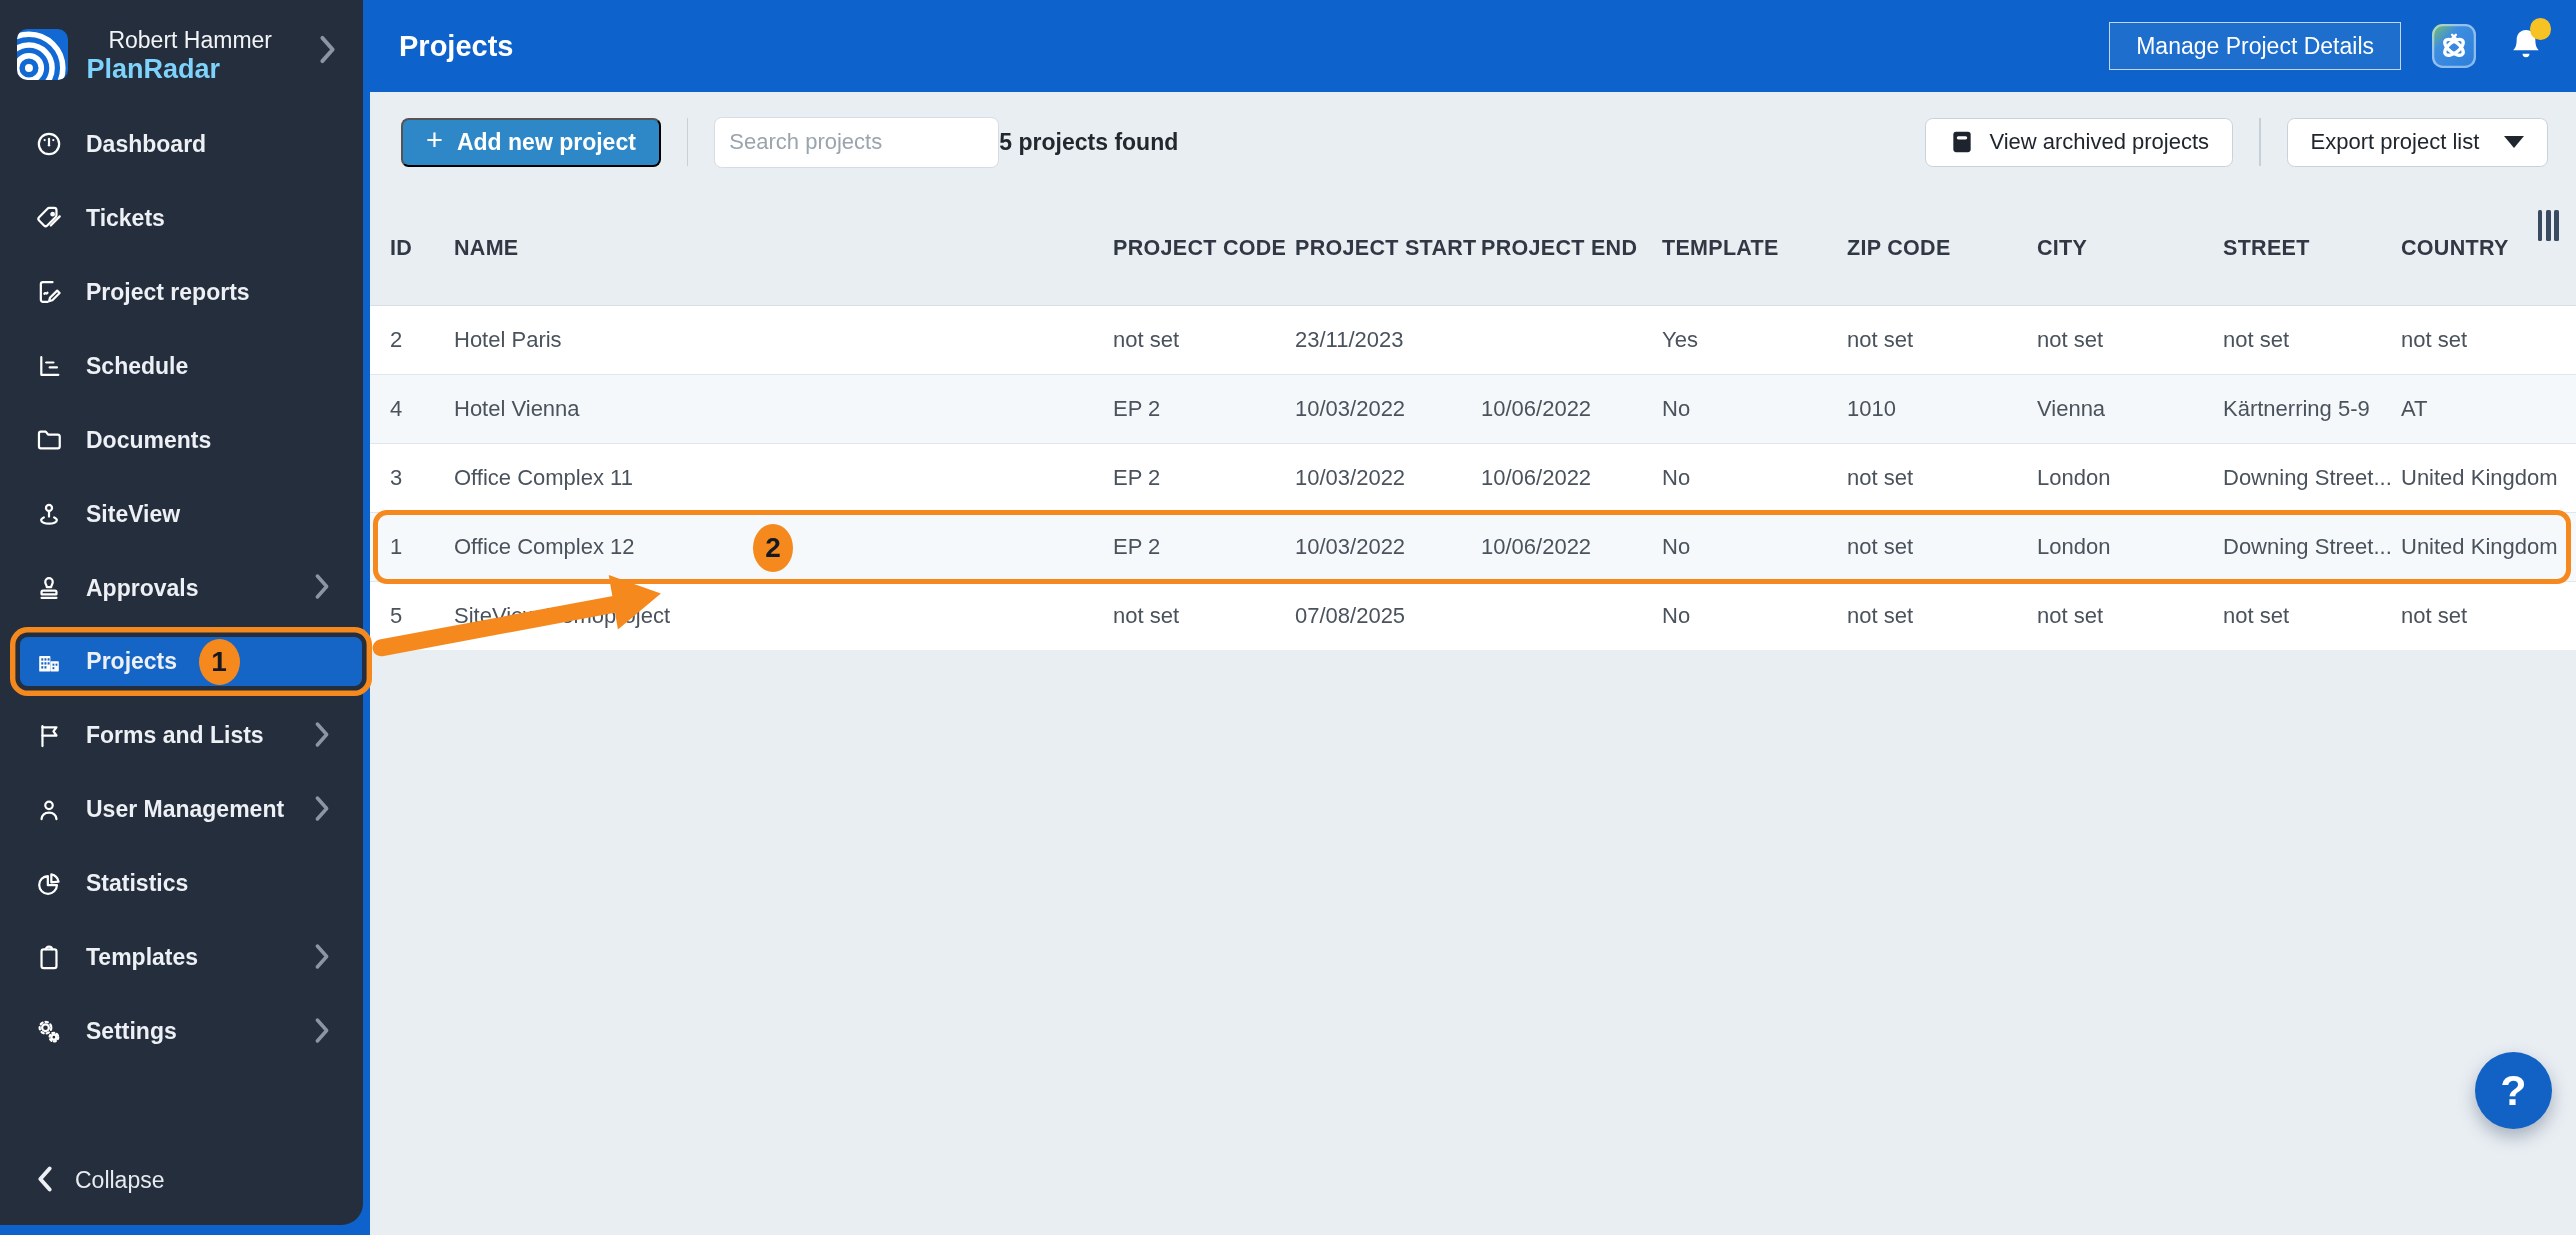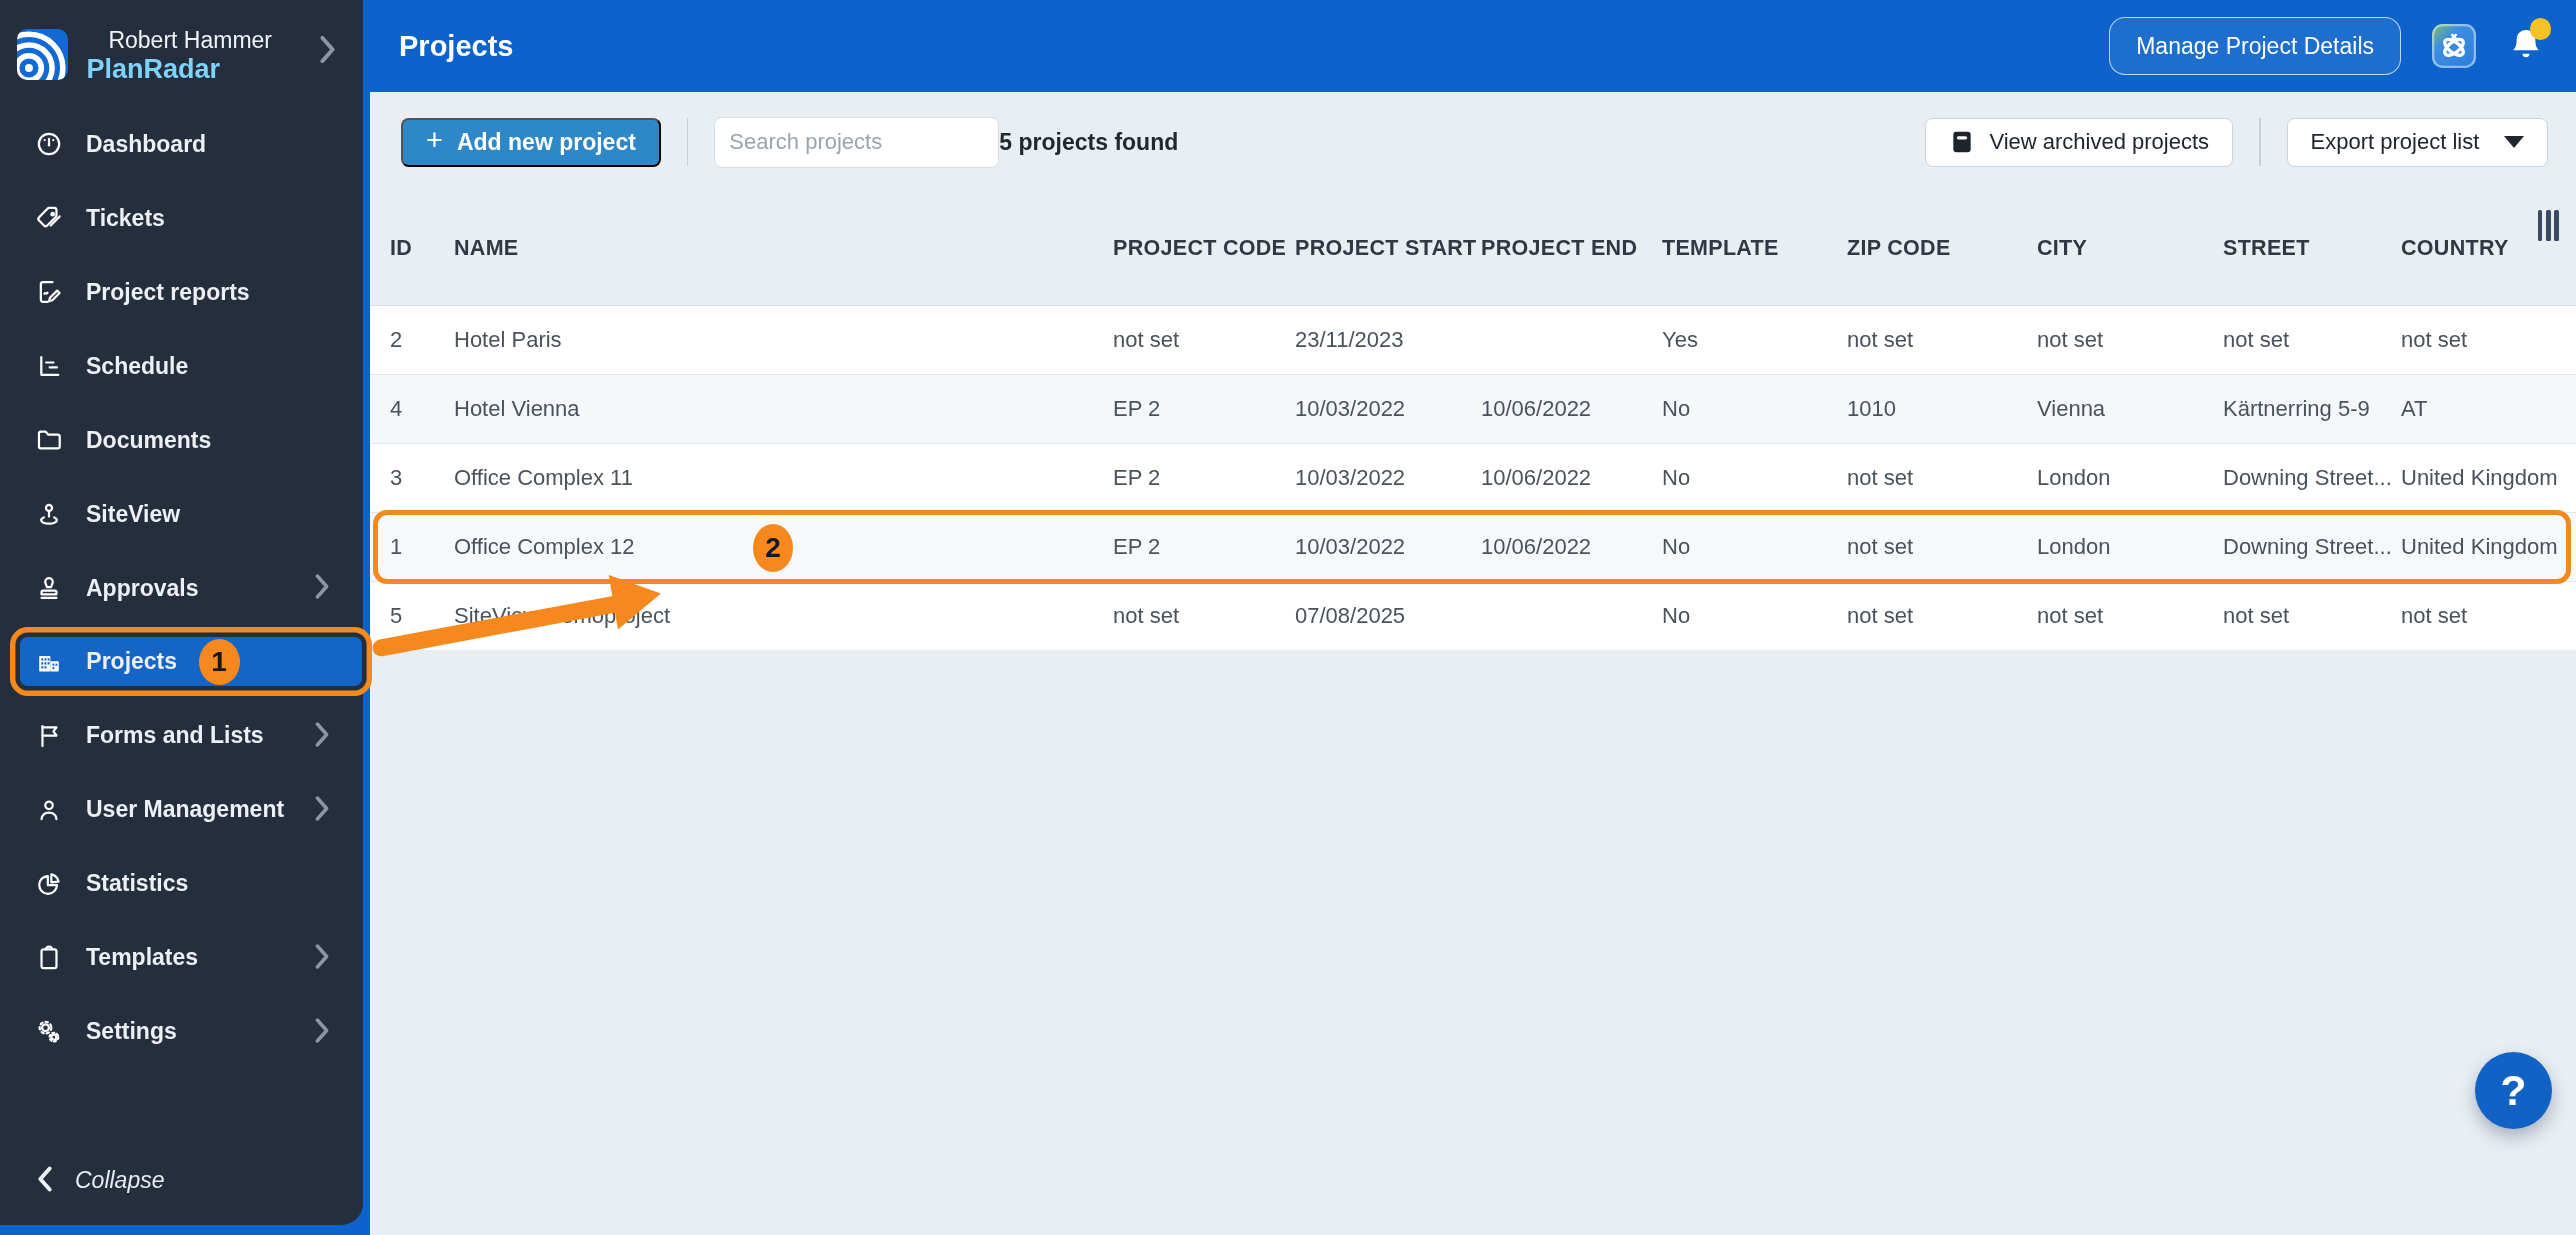--- a/index.html
+++ b/index.html
@@ -27,32 +27,32 @@
   .nav-item.has-sub .nav-chevron { display:block; }
   .nav-item.active { height:49px; margin:12.3px 1.5px 12.3px 20px; padding-left:15.3px;
     background:#1465C6; border-radius:7.7px;
     box-shadow:0 0 0 4.6px #252E3D, 0 0 0 10px #F5891D; }
   .step-badge { min-width:41px; height:46px; border-radius:50%; background:#F5891D;
     color:#151A22; font-size:28px; font-weight:700; display:none;
     align-items:center; justify-content:center; margin-left:21.5px; }
   .nav-item.active .step-badge { display:flex; }
 
   .collapse-row { position:absolute; left:0; bottom:20px; width:100%; height:49px;
-    display:flex; align-items:center; padding-left:35px; cursor:pointer; color:#E8EBF0;font-style:italic; }
+    display:flex; align-items:center; padding-left:35px; cursor:pointer; color:#E8EBF0; }
   .collapse-row .nav-label { font-weight:400; font-size:23px; margin-left:20px; }
 
   
   .main { position:absolute; left:370px; top:0; right:0; bottom:0; background:#E9EEF3; }
 
   .topbar { height:92px; background:#0D63CB; display:flex; align-items:center;
     padding:0 31px 0 29px; }
   .page-title { color:#FFFFFF; font-size:29px; font-weight:700; }
   .topbar-right { margin-left:auto; display:flex; align-items:center; gap:31px; }
-  .manage-btn { height:58px; padding:0 26px; border:1.5px solid rgba(255,255,255,.72);
-    border-radius:16px; background:rgba(255,255,255,.07); color:#fff; font-size:23px;
+  .manage-btn { height:48px; padding:0 26px; border:1.5px solid rgba(255,255,255,.72);
+    border-radius:0; background:rgba(255,255,255,.07); color:#fff; font-size:23px;
     display:flex; align-items:center; cursor:pointer; }
   .ai-btn { width:44px; height:44px; border-radius:10.7px; cursor:pointer;
     background:linear-gradient(135deg,#7CC25F 0%, #3E8EE0 34%, #2B7DDB 100%);
     box-shadow:inset 0 0 0 2.3px rgba(255,255,255,.45);
     display:flex; align-items:center; justify-content:center; }
   .ai-btn svg { width:32px; height:32px; }
   .bell-wrap { position:relative; width:38px; height:43px; cursor:pointer; }
   .bell-wrap svg { width:38px; height:43px; }
   .bell-dot { position:absolute; right:-6.1px; top:-6.1px; width:21.5px; height:21.5px;
     border-radius:50%; background:#F6C224; }

